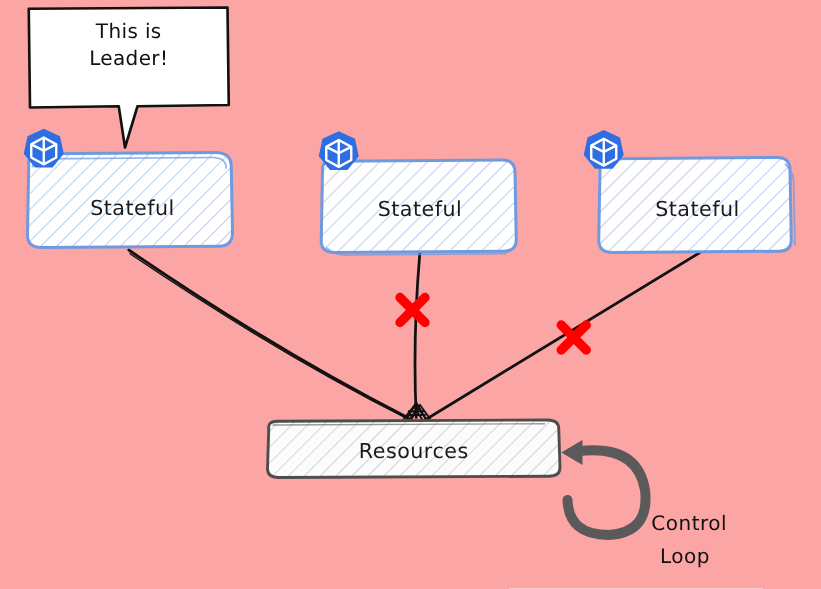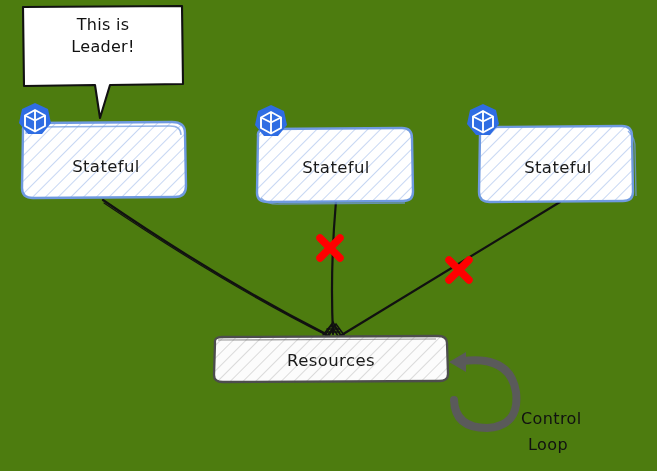--- a/index.html
+++ b/index.html
@@ -8,21 +8,21 @@
     padding: 0;
     background: #ffffff;
   }
   body {
     font-family: "DejaVu Sans", sans-serif;
   }
   #canvas {
     position: relative;
     width: 657px;
     height: 471px;
-    background: #4d7c0f;
+    background: #fca5a5;
     overflow: hidden;
   }
   #diagram-svg {
     position: absolute;
     left: 0;
     top: 0;
     width: 657px;
     height: 471px;
   }
   .node-label {

